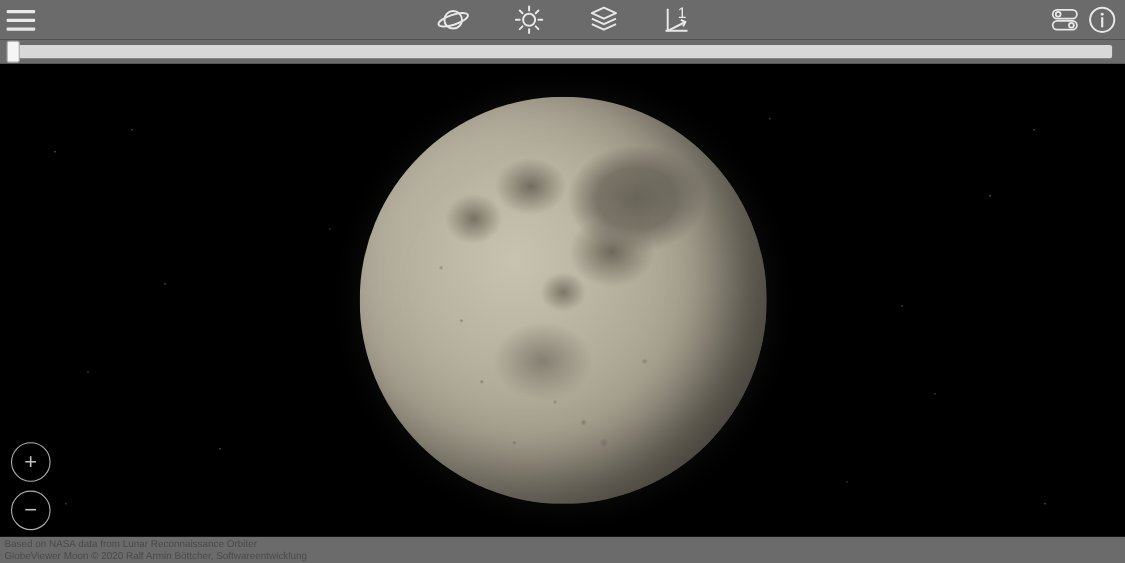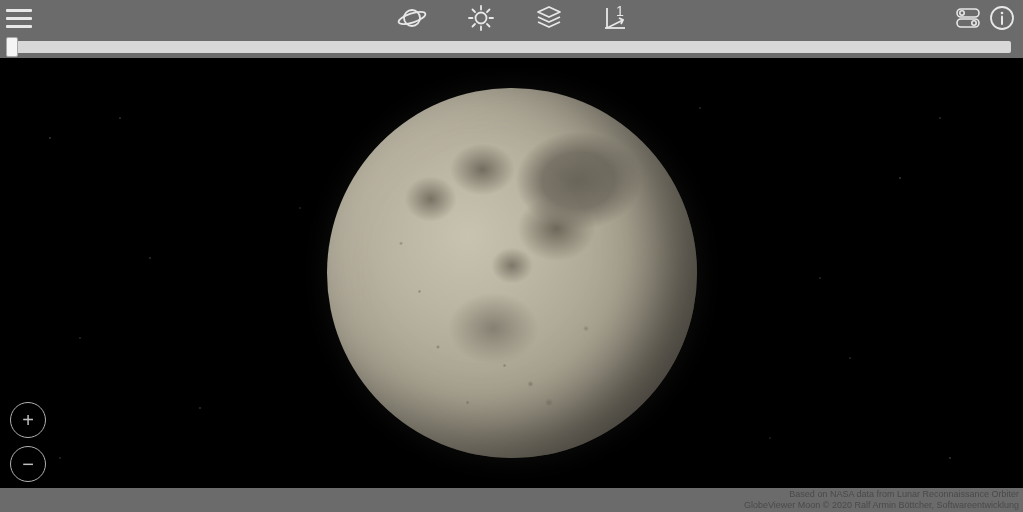--- a/index.html
+++ b/index.html
@@ -178,21 +178,21 @@
       left: 0;
       right: 0;
       height: 24px;
       background: #6b6b6b;
       color: #4a4a4a;
       font-size: 9px;
       padding: 1px 4px;
       line-height: 1.2;
       z-index: 10;
     }
-    .footer div { white-space: nowrap; text-align: right; }
+    .footer div { white-space: nowrap; }
   </style>
 </head>
 <body>
 
 <div class="toolbar">
   <div class="hamburger">
     <span></span>
       <span></span>
       <span></span>
   </div>

